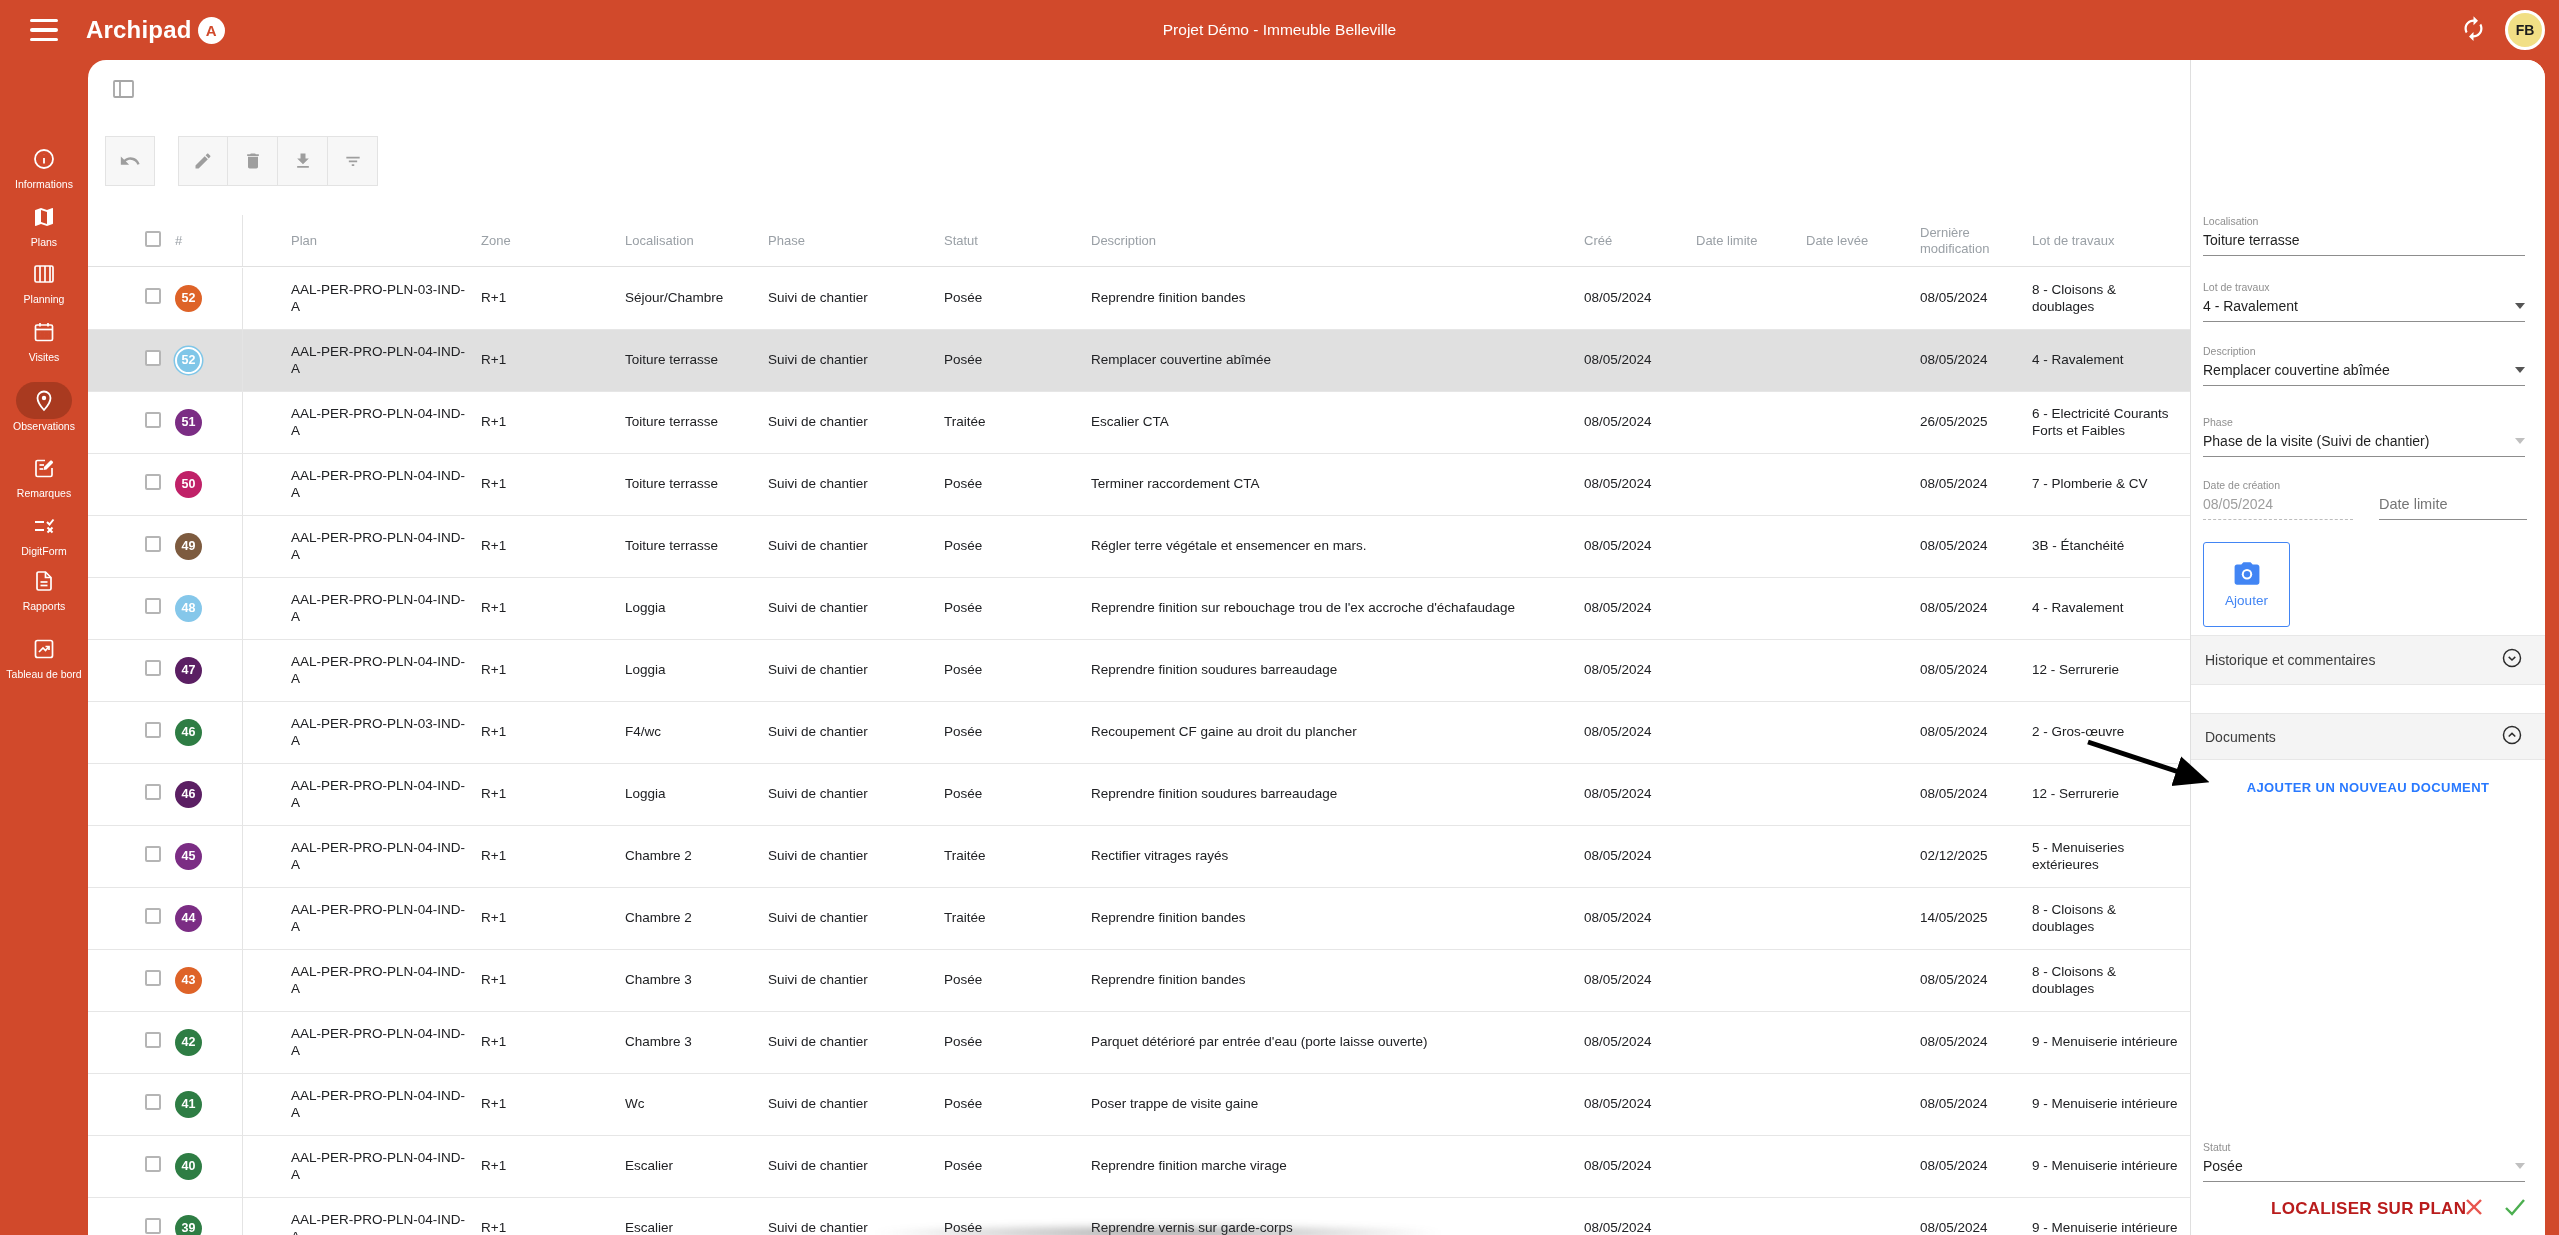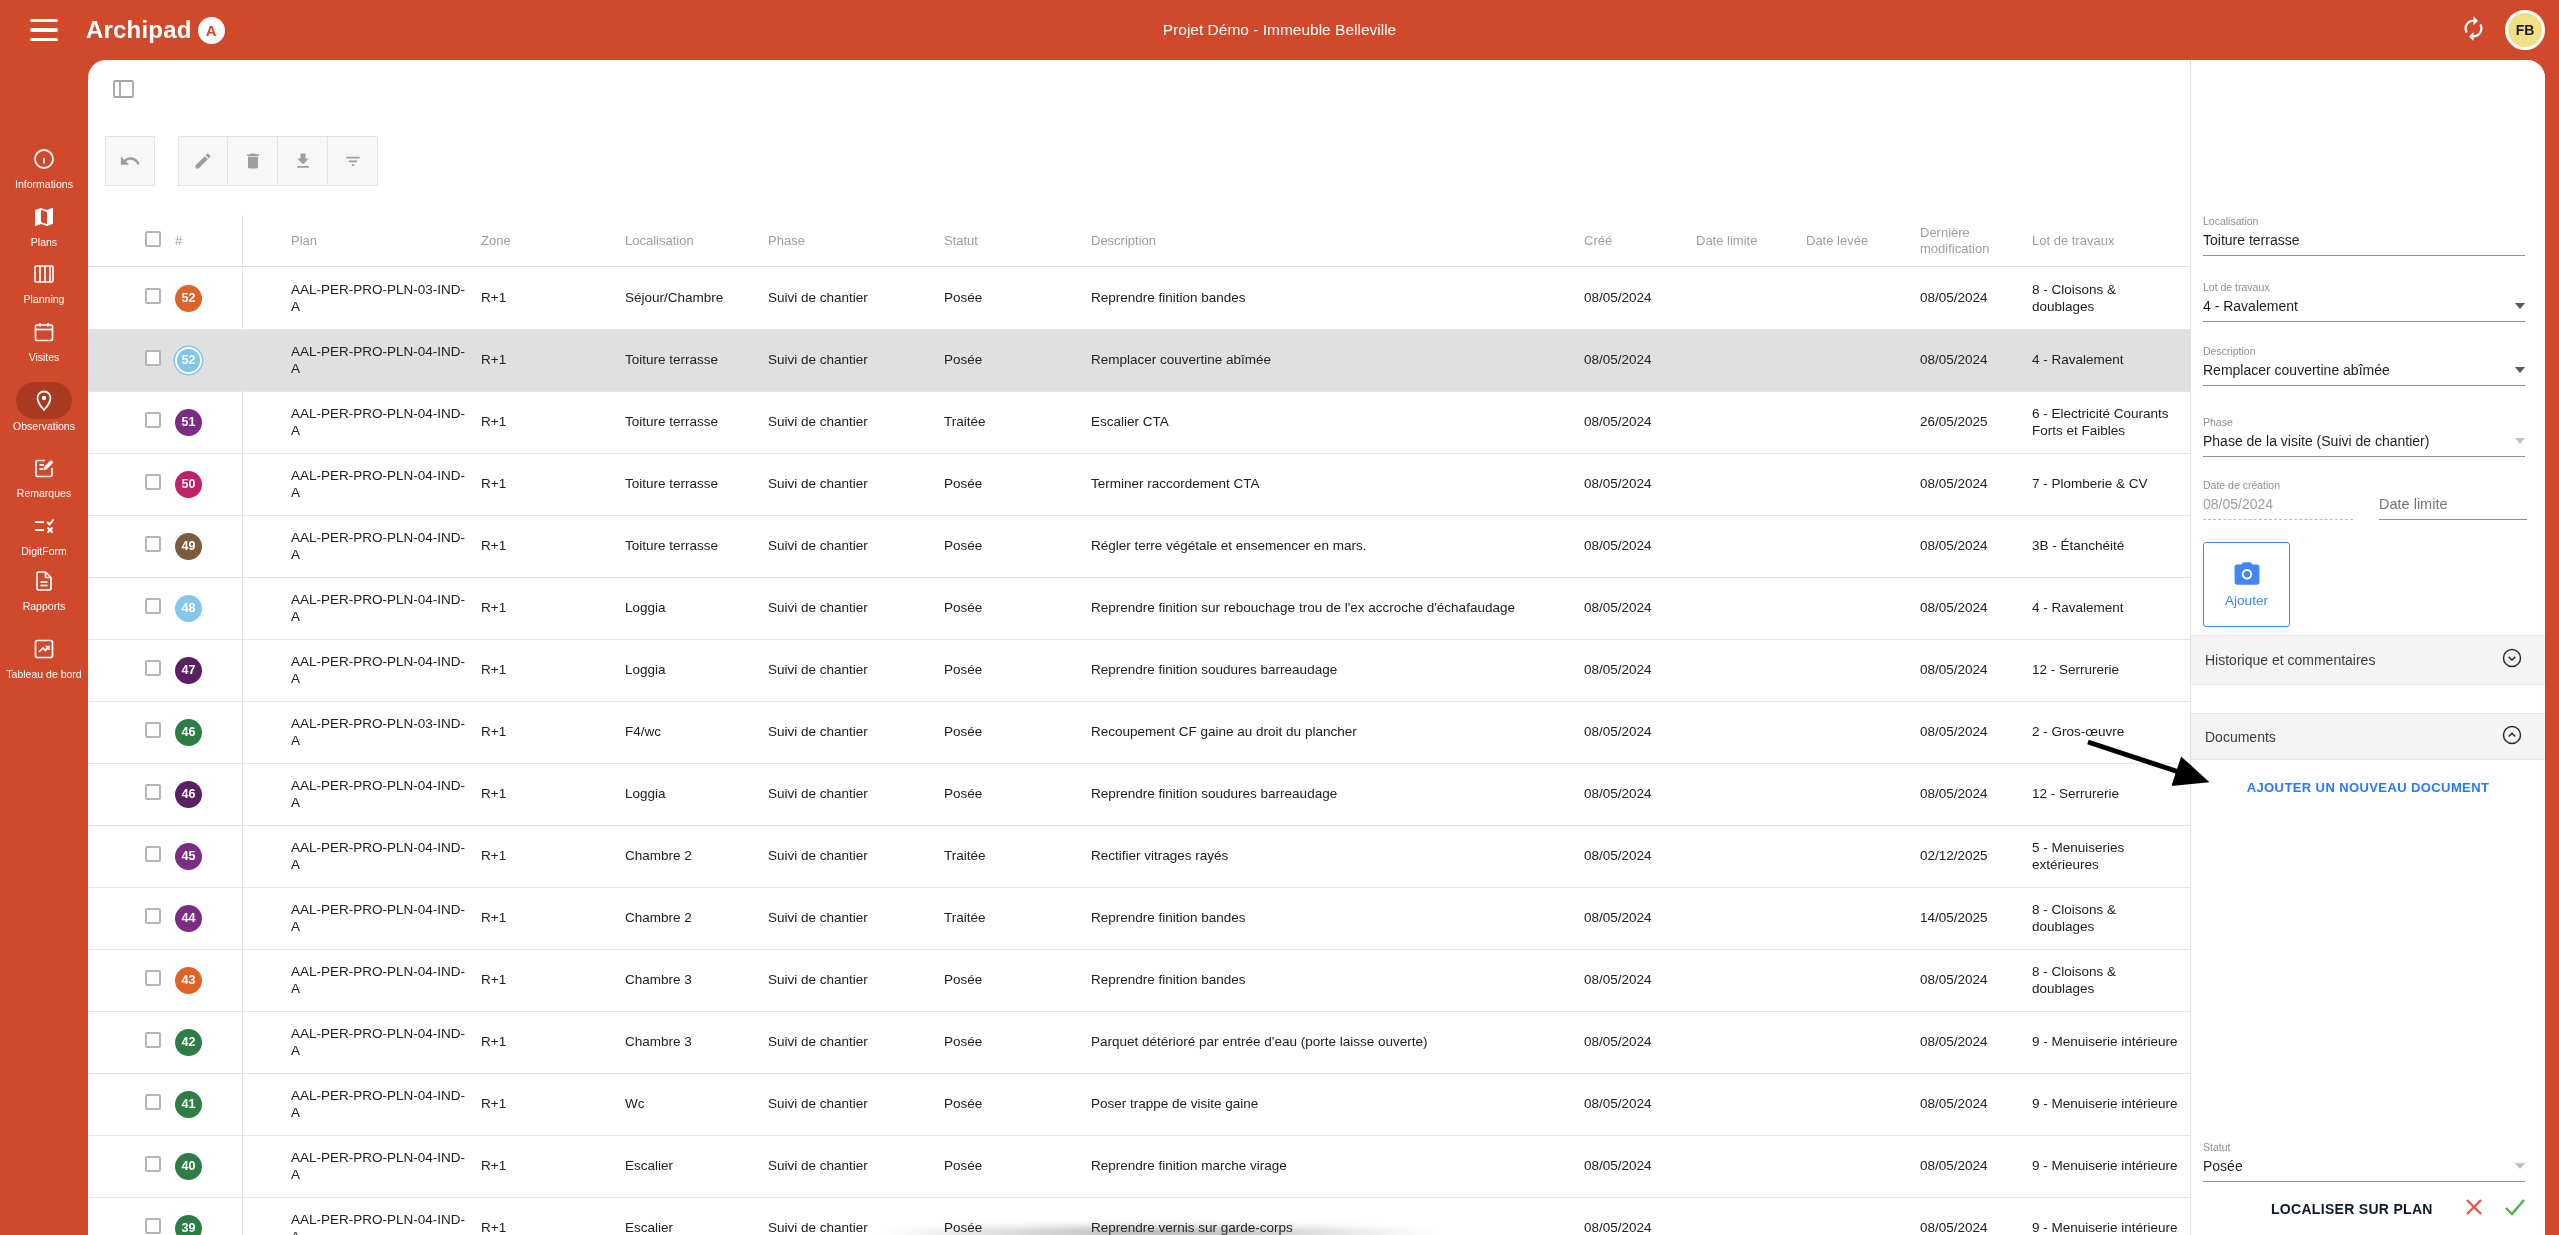--- a/index.html
+++ b/index.html
@@ -89,21 +89,21 @@
   .photo-tile .plabel { color:#4285F4; font-size:13.5px; }
 
   .section-band { position:absolute; left:0; width:100%; background:#f4f4f4; border-top:1px solid #e7e7e7; border-bottom:1px solid #e7e7e7;
     display:flex; align-items:center; justify-content:space-between; padding:0 22px 0 14px; cursor:pointer; }
   .section-band .slabel { font-size:14px; color:#3c3c3c; }
 
   .doc-link { position:absolute; left:0; width:100%; top:720px; text-align:center;
     color:#2979FF; font-size:13px; font-weight:bold; letter-spacing:.4px; cursor:pointer; }
 
   .panel-actions { position:absolute; left:0; width:100%; top:1132px; height:34px; display:flex; align-items:center; }
-  .locate-link { margin-left:80px; color:#0f172a; font-size:14px; font-weight:bold; letter-spacing:.3px; cursor:pointer; }
+  .locate-link { margin-left:80px; color:#b91c1c; font-size:17px; font-weight:bold; letter-spacing:.3px; cursor:pointer; }
   .action-x { position:absolute; left:272px; cursor:pointer; }
   .action-check { position:absolute; left:312px; cursor:pointer; }
 
   .annot-arrow { position:absolute; left:0; top:0; pointer-events:none; }
 </style>
 </head>
 <body>
 
 <div class="topbar">
   <div class="hamburger">

